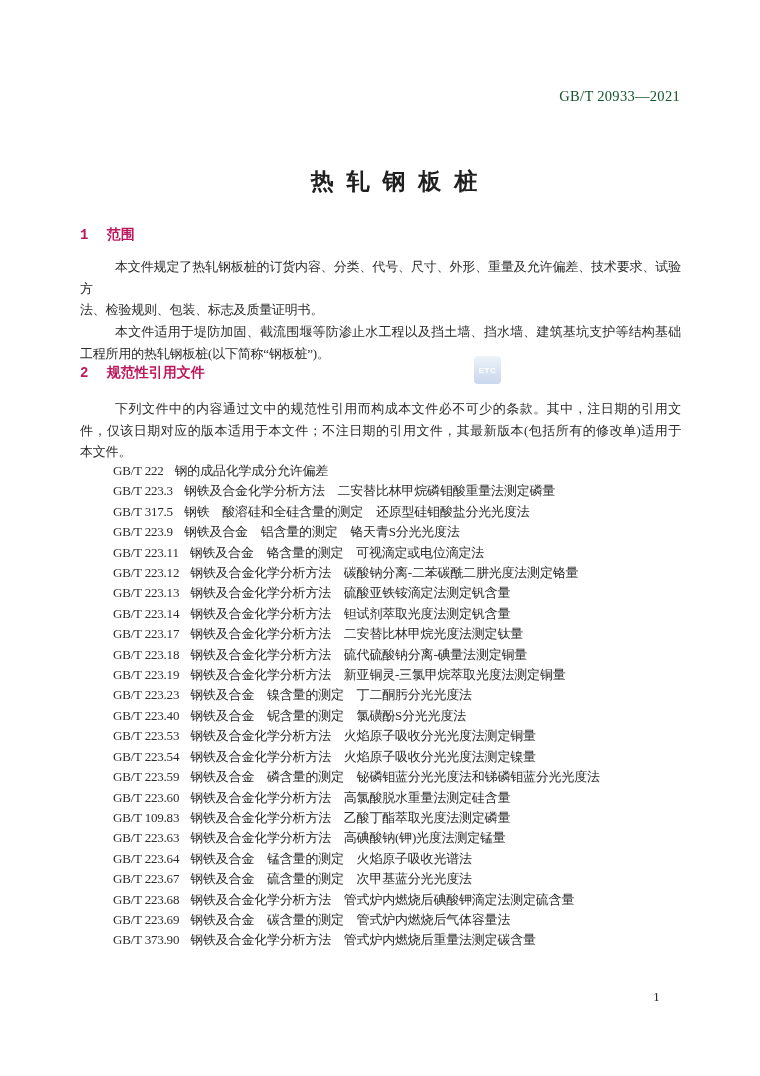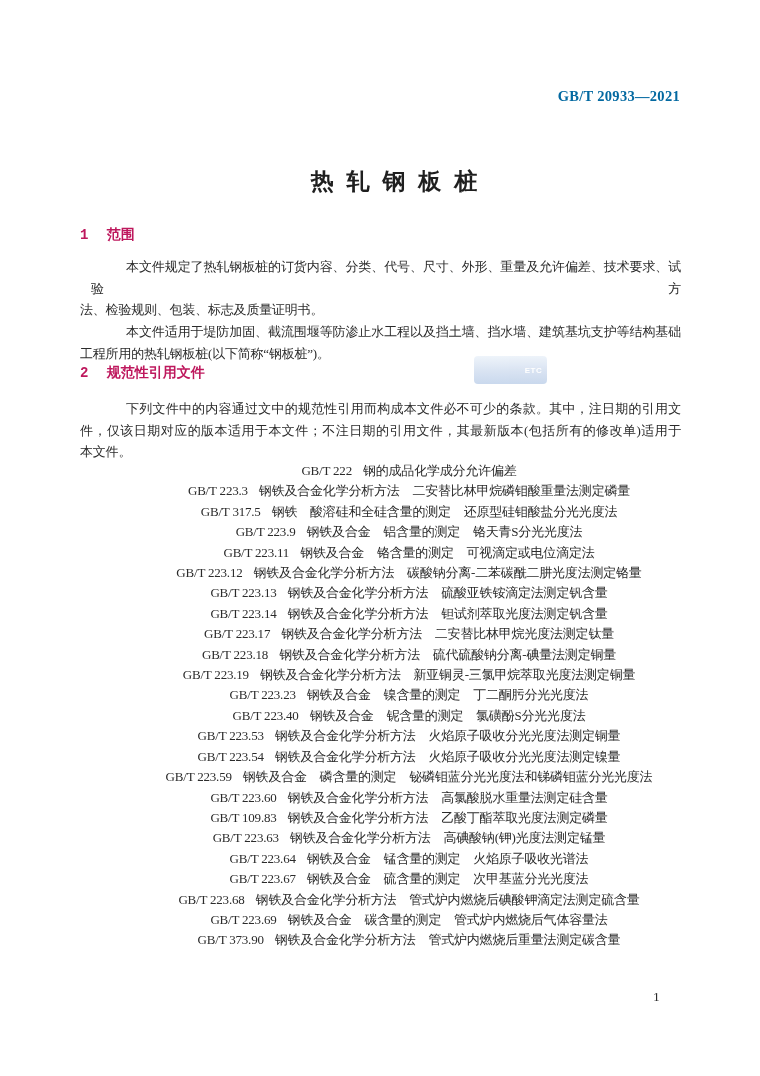--- a/index.html
+++ b/index.html
@@ -6,63 +6,61 @@
   .page{
     position:relative;
     width:760px;height:1076px;
     background:#ffffff;
     font-family:"Liberation Serif","DejaVu Serif",serif;
     color:#2b2b2b;
     overflow:hidden;
   }
   .doc-code{
     position:absolute;top:88px;right:80px;
-    font-size:14.5px;font-weight:700;letter-spacing:.3px;
-    color:#0369a1;
+    font-size:14.5px;font-weight:400;letter-spacing:.3px;
+    color:#14532d;
   }
   .doc-title{
     position:absolute;top:152px;left:80px;width:600px;margin:14px;
     text-align:center;
     font-family:"Liberation Sans","DejaVu Sans",sans-serif;
     font-size:23px;font-weight:700;
     letter-spacing:.56em;text-indent:.56em;
     color:#1f1f1f;
   }
   .watermark{
     position:absolute;left:474px;top:356px;width:27px;height:28px;
     background:linear-gradient(180deg,#eaf1f9 0%,#cfdcef 55%,#bccfe9 100%);
     border-radius:4px;
     display:flex;align-items:center;justify-content:center;
     opacity:.8;
-    padding-left:46px;
   }
   .watermark span{
     color:#ffffff;font-size:8px;font-weight:700;
     font-family:"Liberation Sans","DejaVu Sans",sans-serif;
     letter-spacing:.5px;
   }
   .sec-h{
     position:absolute;left:80px;
     font-family:Liberation Mono, monospace;
     font-size:14px;font-weight:700;color:#be185d;
   }
   .sec-num{margin-right:10px;}
   .body-block{
     position:absolute;left:80px;width:601px;
     font-size:13px;letter-spacing:-0.2px;
     line-height:21.7px;
   }
   .tline{text-align:left;}
   .tline.fill{text-align:justify;text-align-last:justify;}
-  .tline.indent{text-indent:35px;margin-left:11px;}
+  .tline.indent{text-indent:35px;}
   .refs{
     position:absolute;left:80px;top:461px;width:625px;
     font-size:13px;letter-spacing:-0.2px;
     line-height:20.4px;
-    text-align:center;
   }
   .ref-line{white-space:nowrap;padding-left:33px;}
   .ref-code{margin-right:11px;}
   .page-num{
     position:absolute;left:653px;top:989px;
     font-size:13.5px;color:#2b2b2b;
   }
 </style>
 </head>
 <body>

